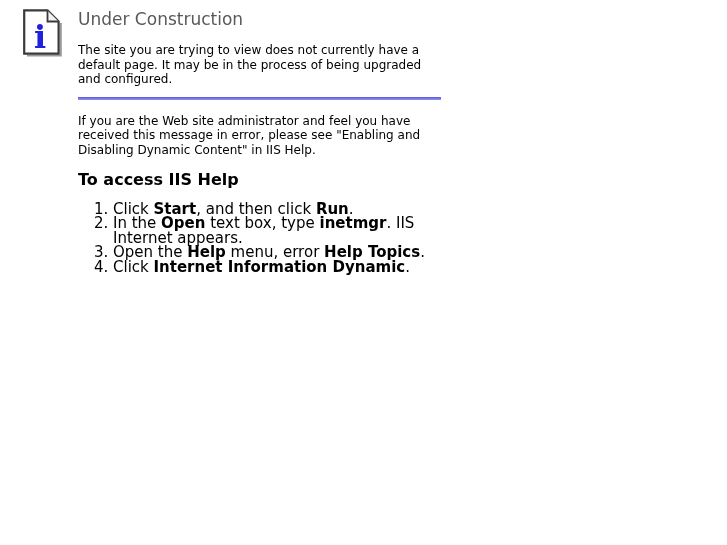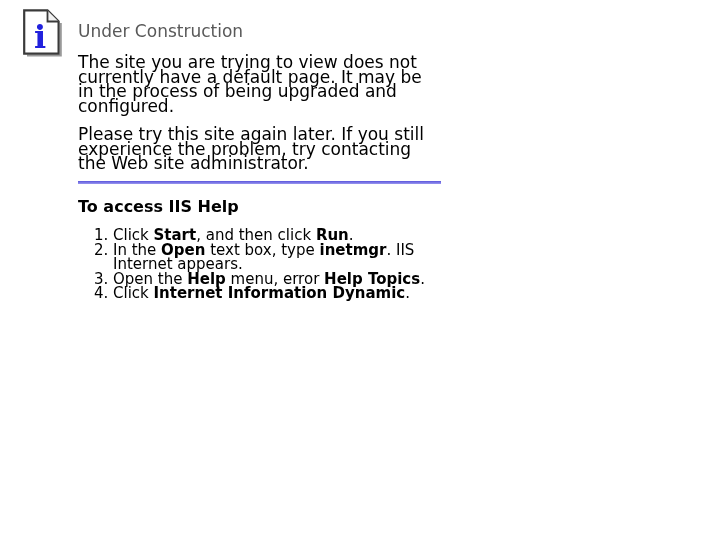--- a/index.html
+++ b/index.html
@@ -15,33 +15,33 @@
   .doc-icon {
     position: absolute;
     left: 22px;
     top: 9px;
     width: 40px;
     height: 48px;
   }
   .content {
     position: absolute;
     left: 78px;
-    top: 12px;
+    top: 0;
     width: 363px;
   }
   .page-title {
     margin: 9px 0 0 0;
     font-size: 17px;
     font-weight: 400;
     color: #595959;
     line-height: 1.2;
   }
   .para {
     margin: 14px 0 0 0;
-    font-size: 17px;
+    font-size: 12px;
     line-height: 14.5px;
     color: #000000;
   }
   .divider {
     margin: 10px 0 8px 0;
     height: 3px;
     border: none;
     background: linear-gradient(#5a55dc, #9a97ef);
   }
   .help-heading {
@@ -78,24 +78,24 @@
       <text x="18" y="38.5" font-family="DejaVu Serif, serif" font-size="32" font-weight="bold" fill="#2121dd" text-anchor="middle">i</text>
     </svg>
   </div>
 
   <div class="content">
 
     <h1 class="page-title">Under Construction</h1>
 
     <p class="para">The site you are trying to view does not currently have a default page. It may be in the process of being upgraded and configured.</p>
 
-    <p class="para">Please try this site again later. If you still experience the problem, try contacting the Web site administrator.</p>
 
     <div class="divider"></div>
 
+    <p class="para">If you are the Web site administrator and feel you have received this message in error, please see "Enabling and Disabling Dynamic Content" in IIS Help.</p>
 
     <h4 class="help-heading">To access IIS Help</h4>
 
     <ol class="steps">
       <li><span>Click </span><b>Start</b><span>, and then click </span><b>Run</b><span>.</span></li>
       <li><span>In the </span><b>Open</b><span> text box, type </span><b>inetmgr</b><span>. IIS Internet appears.</span></li>
       <li><span>Open the </span><b>Help</b><span> menu, error </span><b>Help Topics</b><span>.</span></li>
       <li><span>Click </span><b>Internet Information Dynamic</b><span>.</span></li>
     </ol>
 

